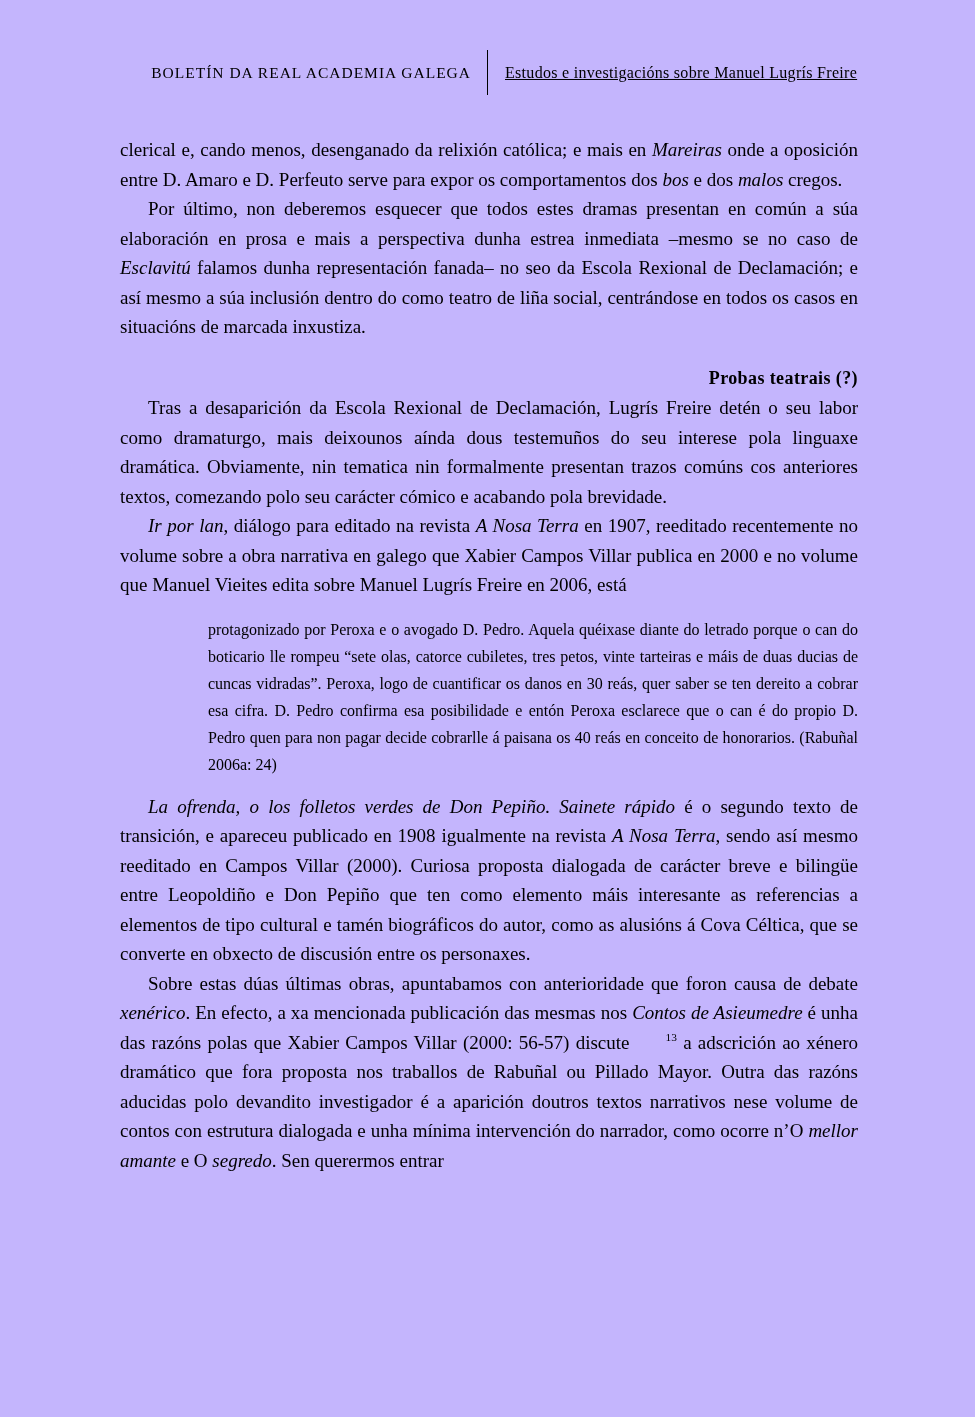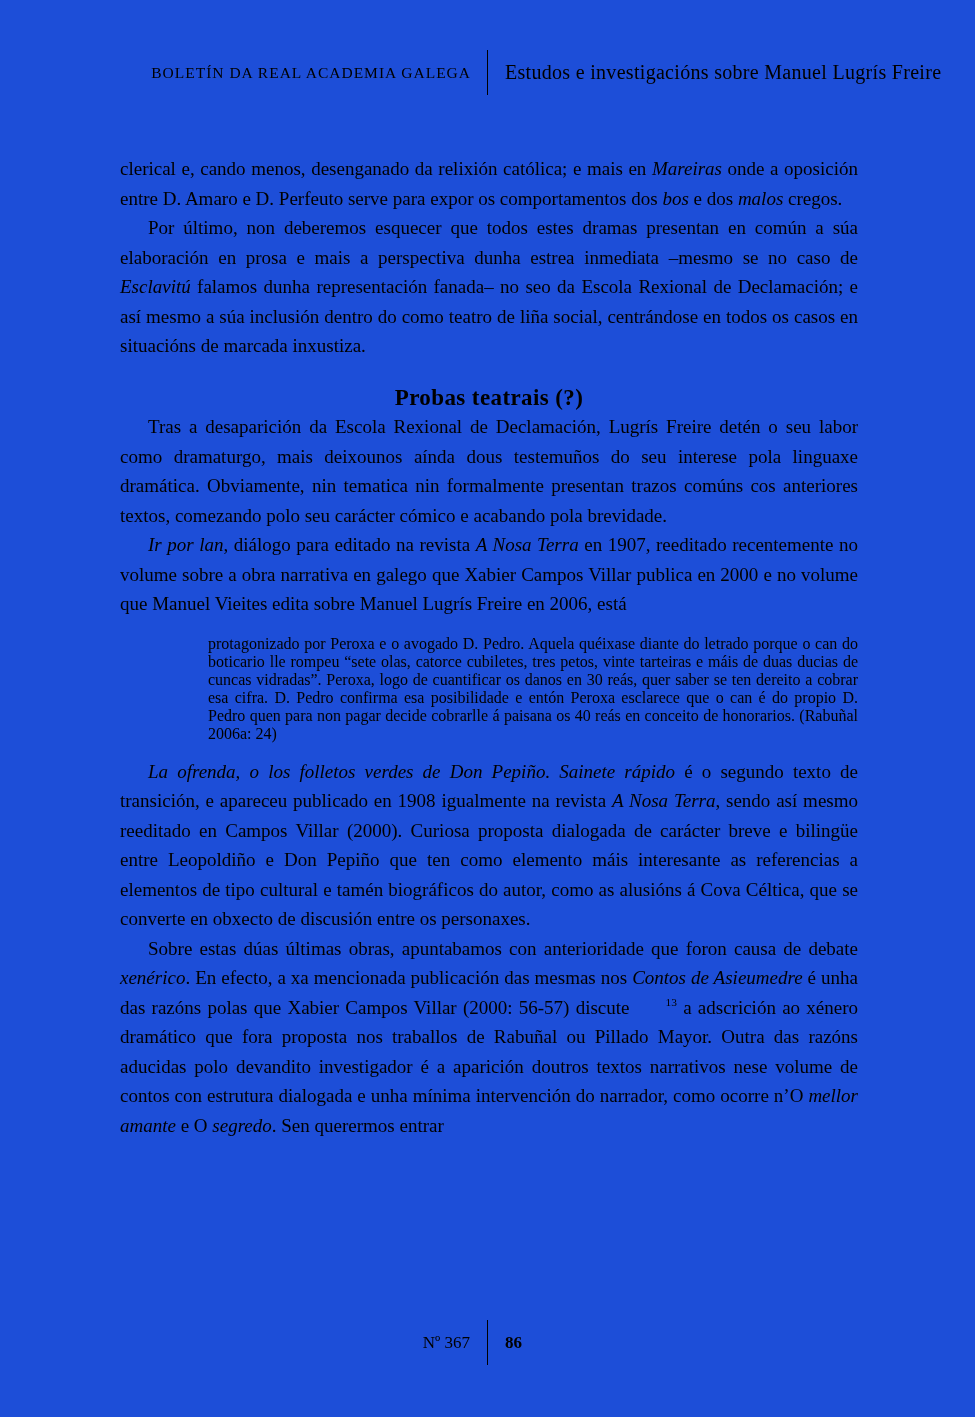--- a/index.html
+++ b/index.html
@@ -4,52 +4,52 @@
 <style>
   * { margin: 0; padding: 0; box-sizing: border-box; }
   html, body { background: #ffffff; }
   body {
     width: 975px; height: 1417px;
     position: relative;
     font-family: "Liberation Serif", serif;
     color: #000000;
     overflow: hidden;
   }
-  .page { position: absolute; inset: 0; background: #1d4ed8; }
+  .page { position: absolute; inset: 0; background: #c4b5fd; }
 
   
   .running-header {
     position: absolute; top: 50px; left: 0; width: 975px; height: 45px;
     display: flex; align-items: center;
   }
   .rh-left {
     width: 487px; text-align: right; padding-right: 16px;
     font-size: 15.5px; letter-spacing: 1px; white-space: nowrap;
   }
   .rh-divider { width: 1px; height: 45px; background: #000; }
   .rh-right {
     flex: 1; padding-left: 17px;
-    font-size: 20px; letter-spacing: 0.3px; white-space: nowrap;
+    font-size: 16px; letter-spacing: 0.3px; white-space: nowrap; text-decoration: underline;
   }
 
   
   .article-body {
-    position: absolute; left: 120px; top: 154px; width: 738px;
+    position: absolute; left: 120px; top: 135px; width: 738px;
     font-size: 19px; line-height: 29.5px;
     text-align: justify;
   }
   .article-body p.paragraph { margin: 0; }
   .article-body p.indent { text-indent: 28px; }
   .article-body h2.heading {
-    font-size: 23px; line-height: 29.5px; font-weight: bold;
-    letter-spacing: 0.4px; margin: 22px 0 0 0; text-align: center;
+    font-size: 18px; line-height: 29.5px; font-weight: bold;
+    letter-spacing: 0.4px; margin: 22px 0 0 0; text-align: right;
   }
   .article-body p.quote {
     margin: 16px 0 14px 88px;
-    font-size: 16px; line-height: 18px;
+    font-size: 16px; line-height: 27px;
   }
   .article-body i { font-style: italic; }
   .article-body sup { font-size: 0.6em; vertical-align: super; line-height: 0; margin-left: 36px; }
 
   
   .running-footer {
     position: absolute; top: 1320px; left: 0; width: 975px; height: 45px;
     display: flex; align-items: center;
     font-size: 17px;
   }
@@ -72,19 +72,14 @@
       <p class="paragraph"><span>clerical e, cando menos, desenganado da relixión católica; e mais en </span><i>Mareiras</i><span> onde a oposición entre D. Amaro e D. Perfeuto serve para expor os comportamentos dos </span><i>bos</i><span> e dos </span><i>malos</i><span> cregos.</span></p>
       <p class="paragraph indent"><span>Por último, non deberemos esquecer que todos estes dramas presentan en común a súa elaboración en prosa e mais a perspectiva dunha estrea inmediata –mesmo se no caso de </span><i>Esclavitú</i><span> falamos dunha representación fanada– no seo da Escola Rexional de Declamación; e así mesmo a súa inclusión dentro do como teatro de liña social, centrándose en todos os casos en situacións de marcada inxustiza.</span></p>
       <h2 class="heading"><span>Probas teatrais (?)</span></h2>
       <p class="paragraph indent"><span>Tras a desaparición da Escola Rexional de Declamación, Lugrís Freire detén o seu labor como dramaturgo, mais deixounos aínda dous testemuños do seu interese pola linguaxe dramática. Obviamente, nin tematica nin formalmente presentan trazos comúns cos anteriores textos, comezando polo seu carácter cómico e acabando pola brevidade.</span></p>
       <p class="paragraph indent"><i>Ir por lan</i><span>, diálogo para editado na revista </span><i>A Nosa Terra</i><span> en 1907, reeditado recentemente no volume sobre a obra narrativa en galego que Xabier Campos Villar publica en 2000 e no volume que Manuel Vieites edita sobre Manuel Lugrís Freire en 2006, está</span></p>
       <p class="quote paragraph"><span>protagonizado por Peroxa e o avogado D. Pedro. Aquela quéixase diante do letrado porque o can do boticario lle rompeu “sete olas, catorce cubiletes, tres petos, vinte tarteiras e máis de duas ducias de cuncas vidradas”. Peroxa, logo de cuantificar os danos en 30 reás, quer saber se ten dereito a cobrar esa cifra. D. Pedro confirma esa posibilidade e entón Peroxa esclarece que o can é do propio D. Pedro quen para non pagar decide cobrarlle á paisana os 40 reás en conceito de honorarios. (Rabuñal 2006a: 24)</span></p>
       <p class="paragraph indent"><i>La ofrenda, o los folletos verdes de Don Pepiño. Sainete rápido</i><span> é o segundo texto de transición, e apareceu publicado en 1908 igualmente na revista </span><i>A Nosa Terra</i><span>, sendo así mesmo reeditado en Campos Villar (2000). Curiosa proposta dialogada de carácter breve e bilingüe entre Leopoldiño e Don Pepiño que ten como elemento máis interesante as referencias a elementos de tipo cultural e tamén biográficos do autor, como as alusións á Cova Céltica, que se converte en obxecto de discusión entre os personaxes.</span></p>
       <p class="paragraph indent"><span>Sobre estas dúas últimas obras, apuntabamos con anterioridade que foron causa de debate </span><i>xenérico</i><span>. En efecto, a xa mencionada publicación das mesmas nos </span><i>Contos de Asieumedre</i><span> é unha das razóns polas que Xabier Campos Villar (2000: 56-57) discute</span><sup>13</sup><span> a adscrición ao xénero dramático que fora proposta nos traballos de Rabuñal ou Pillado Mayor. Outra das razóns aducidas polo devandito investigador é a aparición doutros textos narrativos nese volume de contos con estrutura dialogada e unha mínima intervención do narrador, como ocorre n’O </span><i>mellor amante</i><span> e O </span><i>segredo</i><span>. Sen querermos entrar</span></p>
     </div>
 
-  <div class="running-footer">
-    <div class="rf-left">Nº 367</div>
-    <div class="rf-divider"></div>
-    <div class="rf-right">86</div>
-  </div>
 
 </div>
 
 </body></html>

